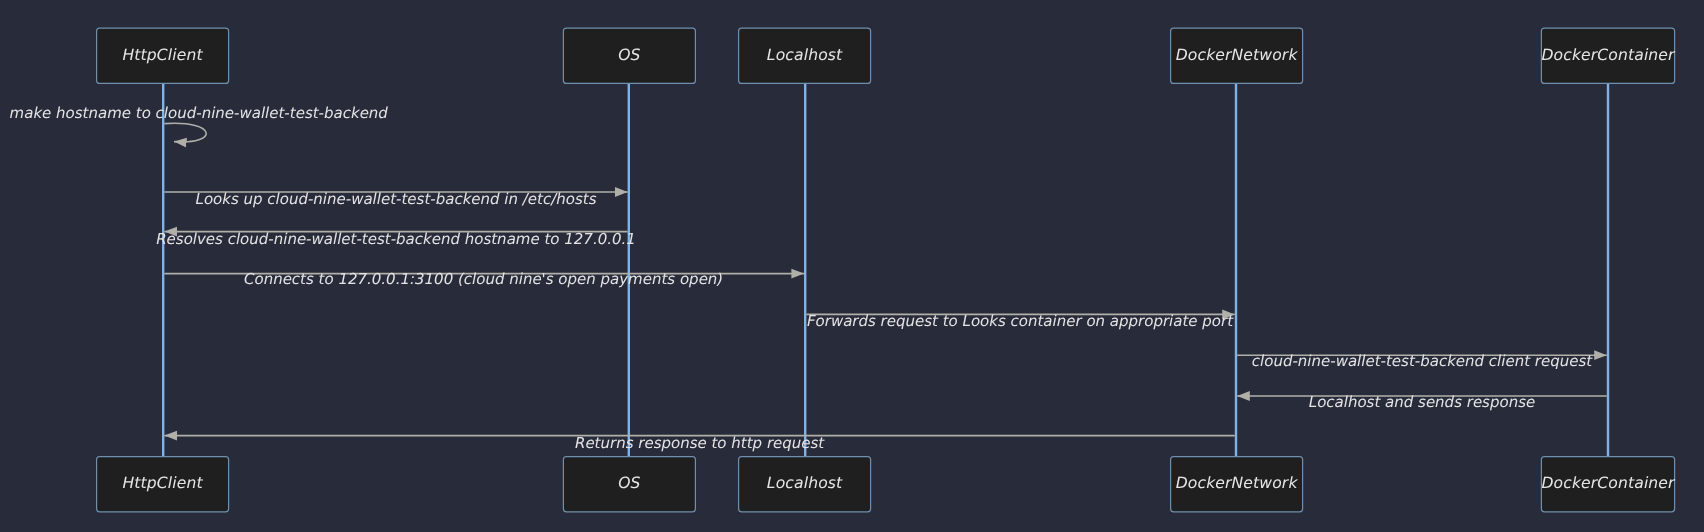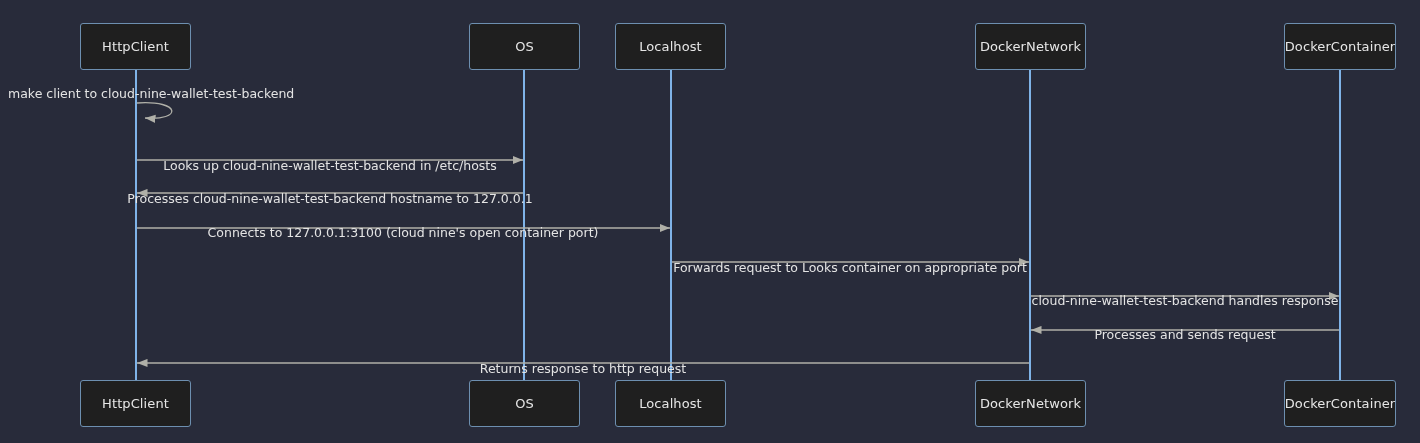--- a/index.html
+++ b/index.html
@@ -2,21 +2,21 @@
 <html><head>
 <meta charset="utf-8">
 <style>
   html,body{margin:0;padding:0;}
   body{
     width:1420px;height:443px;
     background:#282b3a;
     font-family:"DejaVu Sans", sans-serif;
     overflow:hidden;
   }
-  #diagram{position:relative;width:1420px;height:443px;}
+  #diagram{position:relative;width:1420px;height:443px;font-style:italic;}
   svg.layer{position:absolute;top:0;left:0;width:1420px;height:443px;}
 
   .actor-box{
     position:absolute;
     box-sizing:border-box;
     background:#1f1f1f;
     border:1px solid #6d8fb0;
     border-radius:3px;
     height:47px;
     display:flex;align-items:center;justify-content:center;
@@ -97,23 +97,23 @@
         <span>Localhost</span>
       </div>
       <div class="actor-box" style="left: 975px; top: 380px; width: 111px;">
         <span>DockerNetwork</span>
       </div>
       <div class="actor-box" style="left: 1284px; top: 380px; width: 112px;">
         <span>DockerContainer</span>
       </div>
     </div>
   <div id="labels">
-      <div class="msg-label" style="left: 8px; top: 87px;">make client to cloud-nine-wallet-test-backend</div>
+      <div class="msg-label" style="left: 8px; top: 87px;">make hostname to cloud-nine-wallet-test-backend</div>
       <div class="msg-label center" style="left: 330px; top: 143px;">Looks up cloud-nine-wallet-test-backend in /etc/hosts</div>
-      <div class="msg-label center" style="left: 330px; top: 176px;">Processes cloud-nine-wallet-test-backend hostname to 127.0.0.1</div>
-      <div class="msg-label center" style="left: 403px; top: 210px;">Connects to 127.0.0.1:3100 (cloud nine's open container port)</div>
+      <div class="msg-label center" style="left: 330px; top: 176px;">Resolves cloud-nine-wallet-test-backend hostname to 127.0.0.1</div>
+      <div class="msg-label center" style="left: 403px; top: 210px;">Connects to 127.0.0.1:3100 (cloud nine's open payments open)</div>
       <div class="msg-label center" style="left: 850px; top: 245px;">Forwards request to Looks container on appropriate port</div>
-      <div class="msg-label center" style="left: 1185px; top: 278px;">cloud-nine-wallet-test-backend handles response</div>
-      <div class="msg-label center" style="left: 1185px; top: 312px;">Processes and sends request</div>
+      <div class="msg-label center" style="left: 1185px; top: 278px;">cloud-nine-wallet-test-backend client request</div>
+      <div class="msg-label center" style="left: 1185px; top: 312px;">Localhost and sends response</div>
       <div class="msg-label center" style="left: 583px; top: 346px;">Returns response to http request</div>
     </div>
 
 </div>
 
 </body></html>

